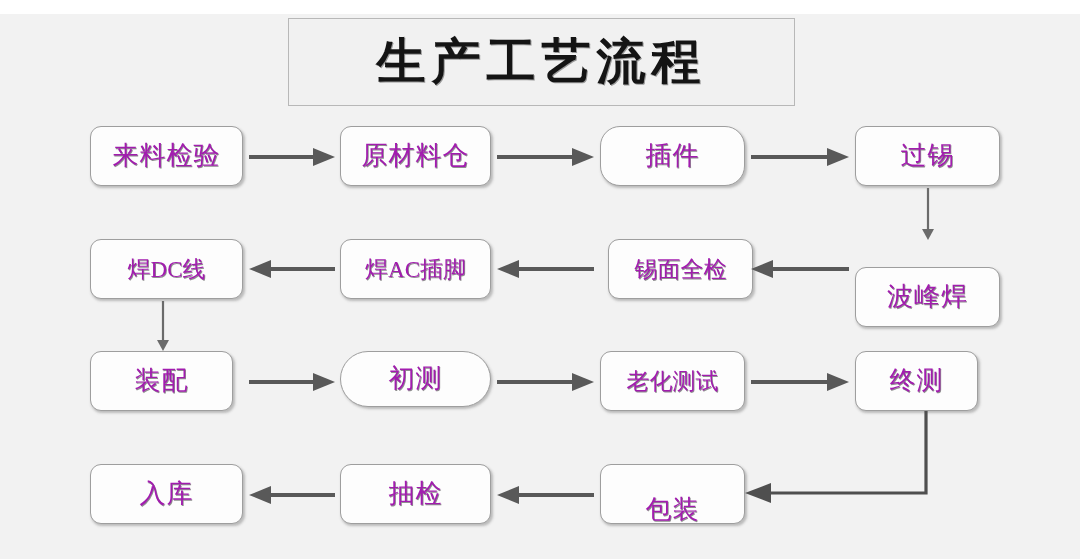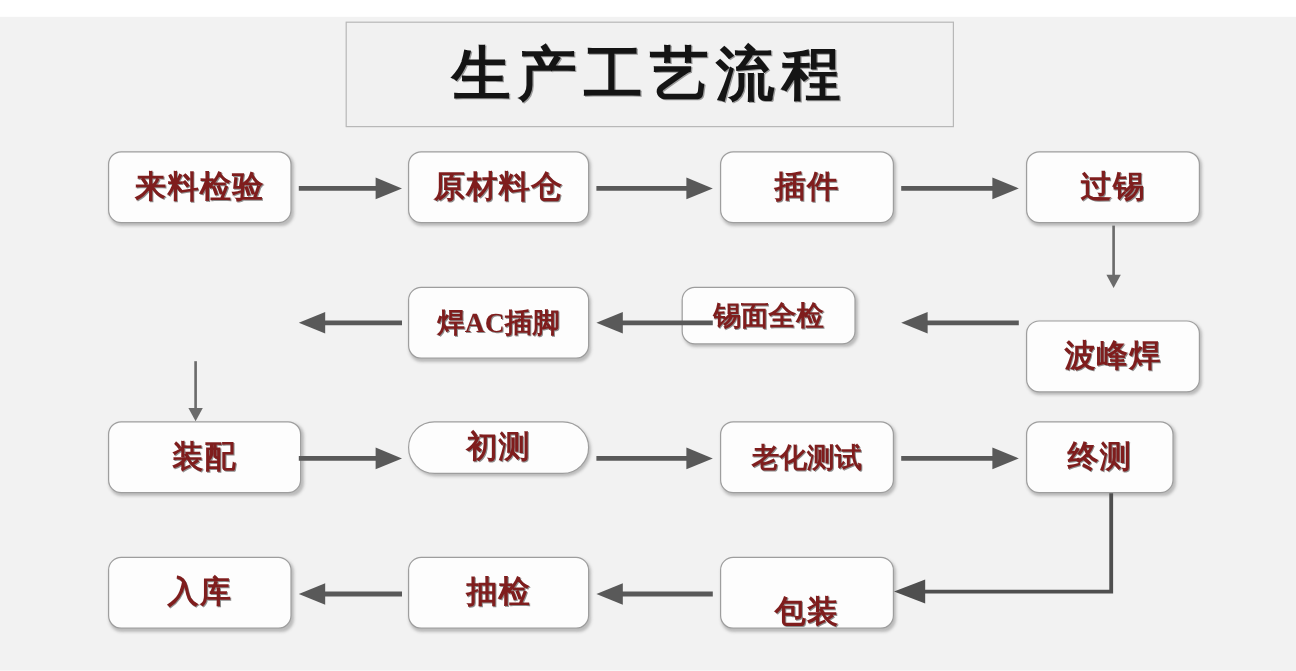--- a/index.html
+++ b/index.html
@@ -56,22 +56,22 @@
     border-radius: 11px;
     box-sizing: border-box;
     display: flex;
     align-items: center;
     justify-content: center;
     box-shadow: 1.5px 2px 2.5px rgba(120,120,120,0.45);
   }
   .node-label {
     font-family: "Liberation Serif", "DejaVu Serif", serif;
     font-size: 26px;
-    font-weight: 700;
-    color: #7f1d1d;
+    font-weight: 400;
+    color: #a21caf;
     letter-spacing: 1px;
     text-shadow: 0.8px 0.8px 0 #8f8f8f;
     white-space: nowrap;
     line-height: 1;
   }
   .node-label.small {
     font-size: 23px;
     letter-spacing: 0px;
   }
   
@@ -112,21 +112,21 @@
   <div id="title-box">
     <span id="title-text">生产工艺流程</span>
   </div>
 
   <div class="node" style="left:90px;  top:126px; width:153px; height:60px;">
     <span class="node-label">来料检验</span>
   </div>
   <div class="node" style="left:340px; top:126px; width:151px; height:60px;text-align:right;">
     <span class="node-label">原材料仓</span>
   </div>
-  <div class="node" style="left:600px; top:126px; width:145px; height:60px;">
+  <div class="node" style="left:600px; top:126px; width:145px; height:60px;border-radius:20px;">
     <span class="node-label">插件</span>
   </div>
   <div class="node" style="left:855px; top:126px; width:145px; height:60px;">
     <span class="node-label">过锡</span>
   </div>
 
   <svg class="arrow-svg" style="left:249px; top:146px;" width="86" height="22">
     <line class="arrow-line" x1="0" y1="11" x2="66" y2="11"></line>
     <polygon class="arrow-head" points="64,2 86,11 64,20"></polygon>
   </svg>
@@ -137,24 +137,27 @@
   <svg class="arrow-svg" style="left:751px; top:146px;" width="98" height="22">
     <line class="arrow-line" x1="0" y1="11" x2="78" y2="11"></line>
     <polygon class="arrow-head" points="76,2 98,11 76,20"></polygon>
   </svg>
 
   <svg class="arrow-svg" style="left:917px; top:188px;" width="22" height="52">
     <line class="arrow-line thin" x1="11" y1="0" x2="11" y2="42"></line>
     <polygon class="arrow-head thin" points="5,41 11,52 17,41"></polygon>
   </svg>
 
+  <div class="node" style="left:90px;  top:239px; width:153px; height:60px;">
+    <span class="node-label small">焊DC线</span>
+  </div>
   <div class="node" style="left:340px; top:239px; width:151px; height:60px;">
     <span class="node-label small">焊AC插脚</span>
   </div>
-  <div class="node" style="left:568px; top:239px; width:145px; height:48px;">
+  <div class="node" style="left:608px; top:239px; width:145px; height:60px;">
     <span class="node-label small">锡面全检</span>
   </div>
   <div class="node" style="left:855px; top:239px; width:145px; height:60px;margin-top:28px;">
     <span class="node-label">波峰焊</span>
   </div>
 
   <svg class="arrow-svg" style="left:751px; top:258px;" width="98" height="22">
     <line class="arrow-line" x1="98" y1="11" x2="20" y2="11"></line>
     <polygon class="arrow-head" points="22,2 0,11 22,20"></polygon>
   </svg>
@@ -165,24 +168,24 @@
   <svg class="arrow-svg" style="left:249px; top:258px;" width="86" height="22">
     <line class="arrow-line" x1="86" y1="11" x2="20" y2="11"></line>
     <polygon class="arrow-head" points="22,2 0,11 22,20"></polygon>
   </svg>
 
   <svg class="arrow-svg" style="left:152px; top:301px;" width="22" height="50">
     <line class="arrow-line thin" x1="11" y1="0" x2="11" y2="40"></line>
     <polygon class="arrow-head thin" points="5,39 11,50 17,39"></polygon>
   </svg>
 
-  <div class="node" style="left:90px;  top:351px; width:161px; height:60px;">
+  <div class="node" style="left:90px;  top:351px; width:143px; height:60px;">
     <span class="node-label">装配</span>
   </div>
-  <div class="node" style="left:340px; top:351px; width:151px; height:44px;border-radius:29px;">
+  <div class="node" style="left:340px; top:351px; width:151px; height:56px;border-radius:29px;">
     <span class="node-label">初测</span>
   </div>
   <div class="node" style="left:600px; top:351px; width:145px; height:60px;">
     <span class="node-label small">老化测试</span>
   </div>
   <div class="node" style="left:855px; top:351px; width:123px; height:60px;">
     <span class="node-label">终测</span>
   </div>
 
   <svg class="arrow-svg" style="left:249px; top:371px;" width="86" height="22">

